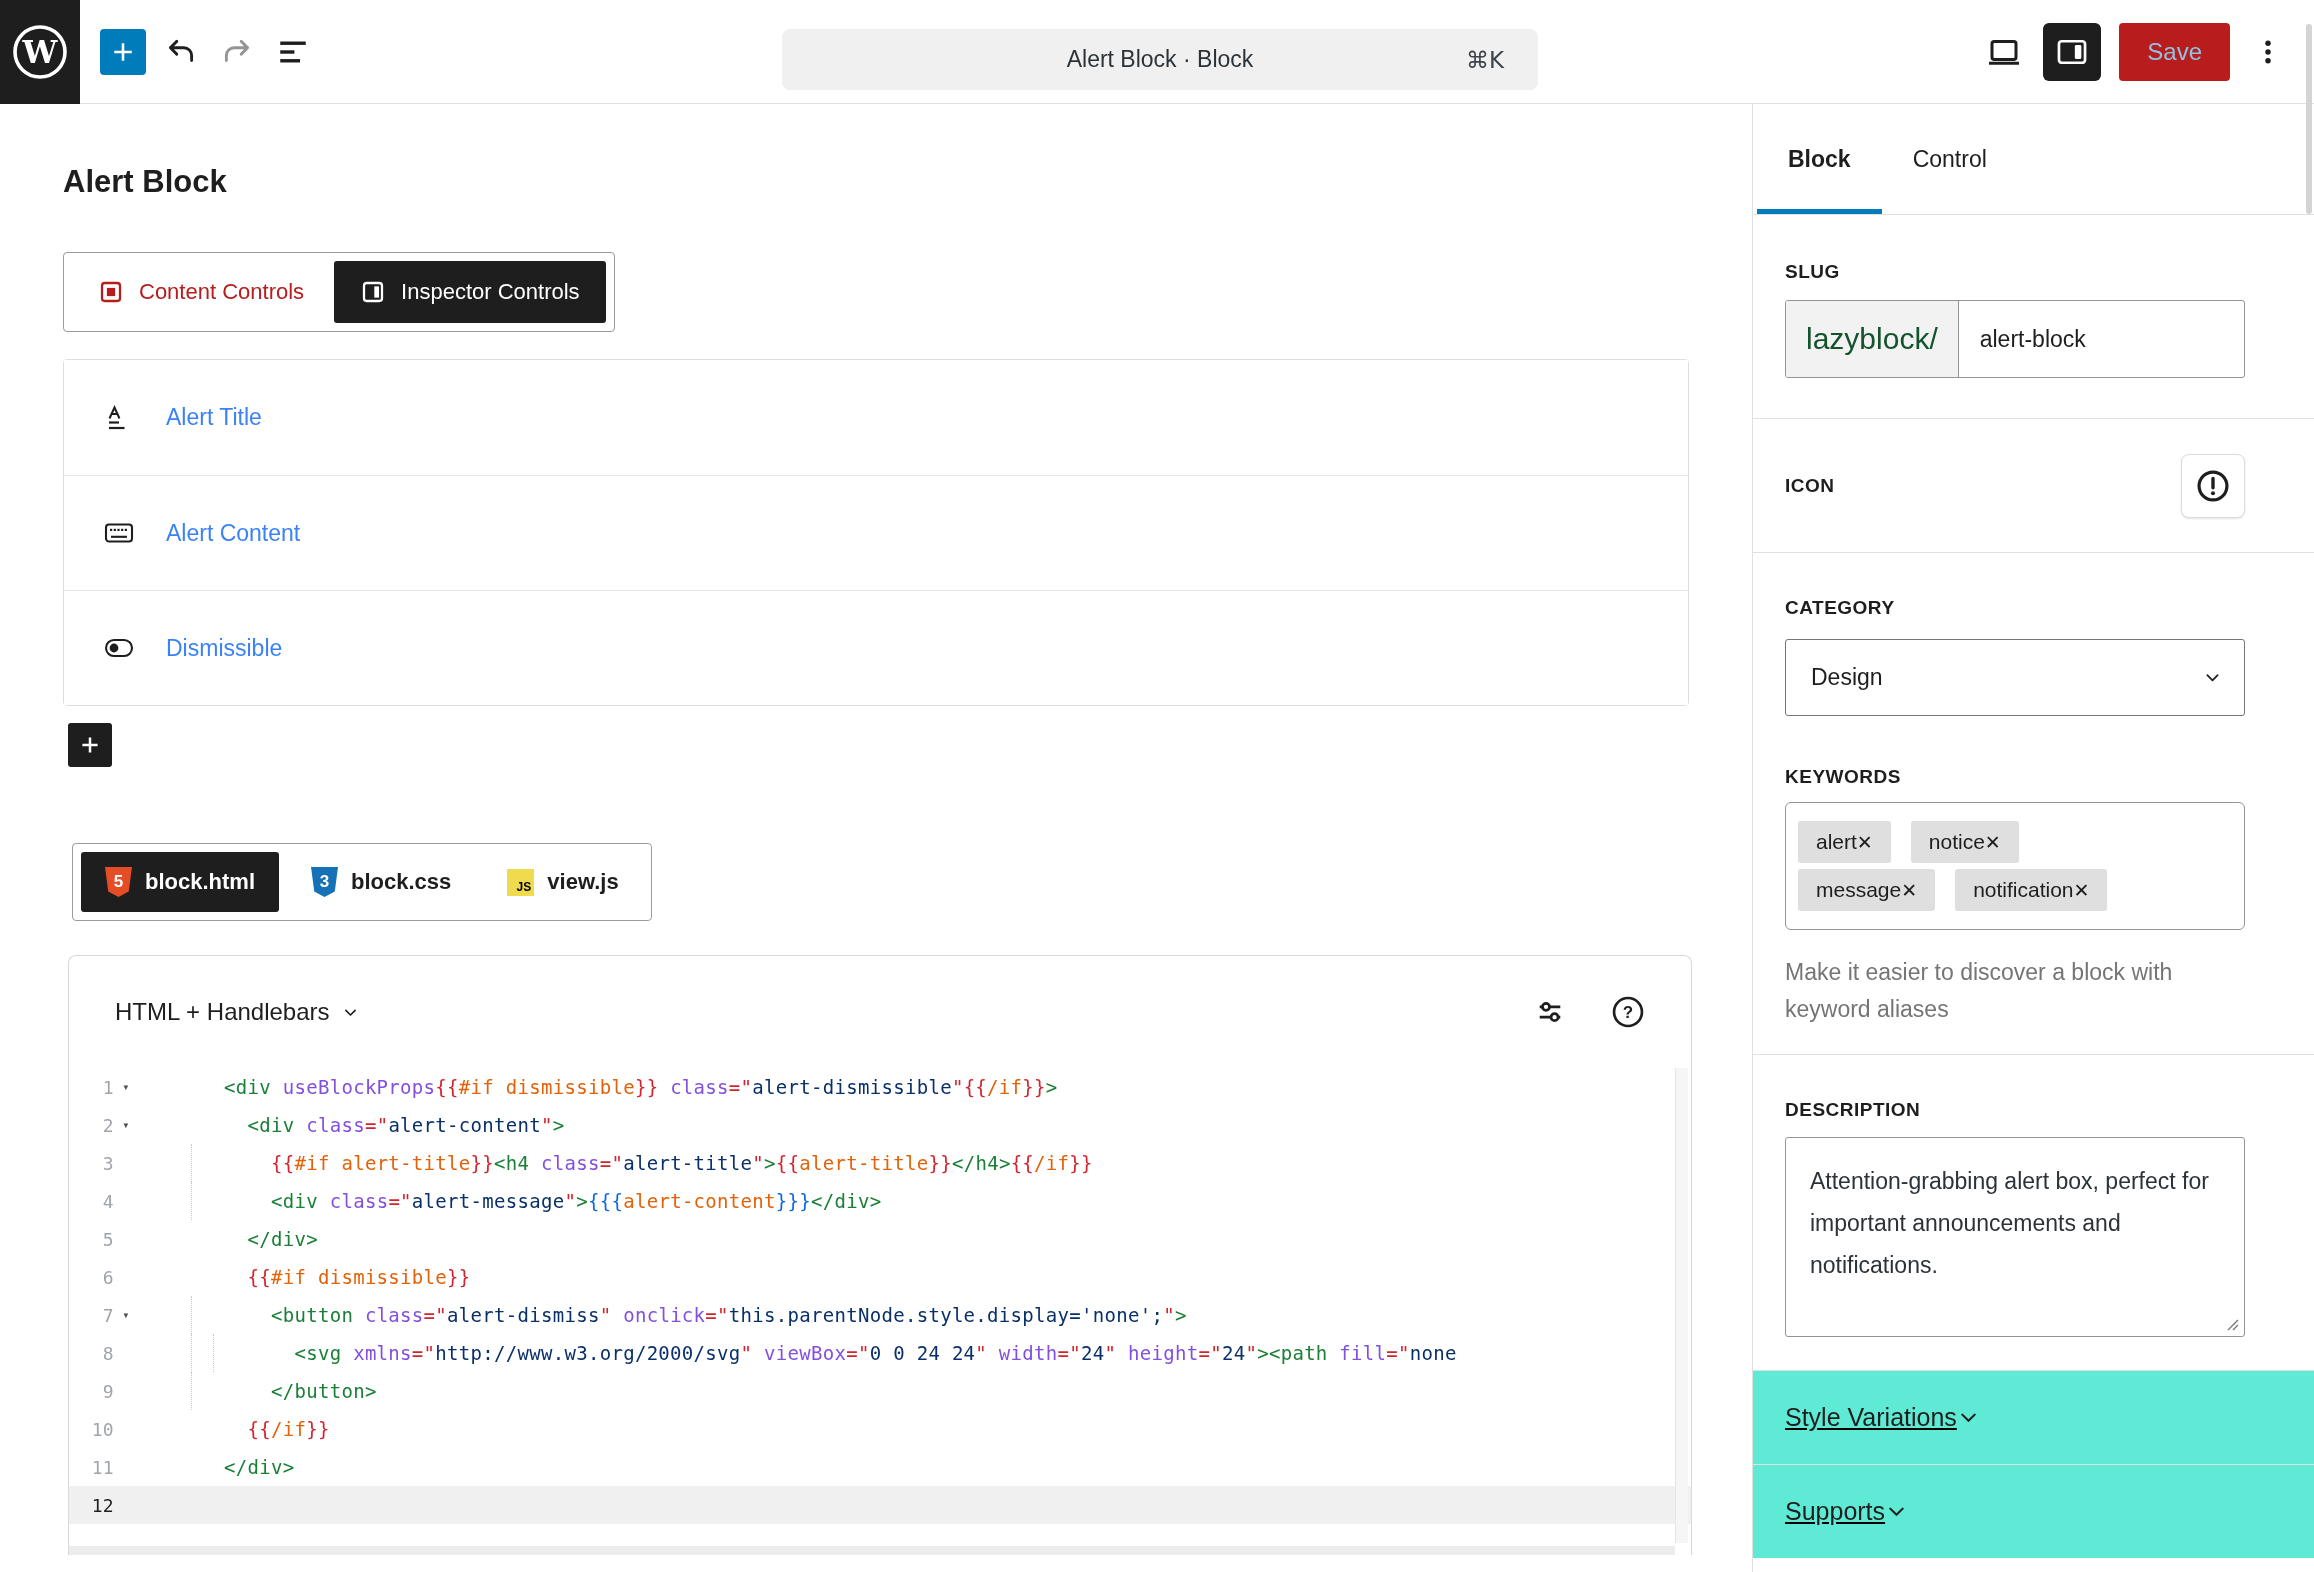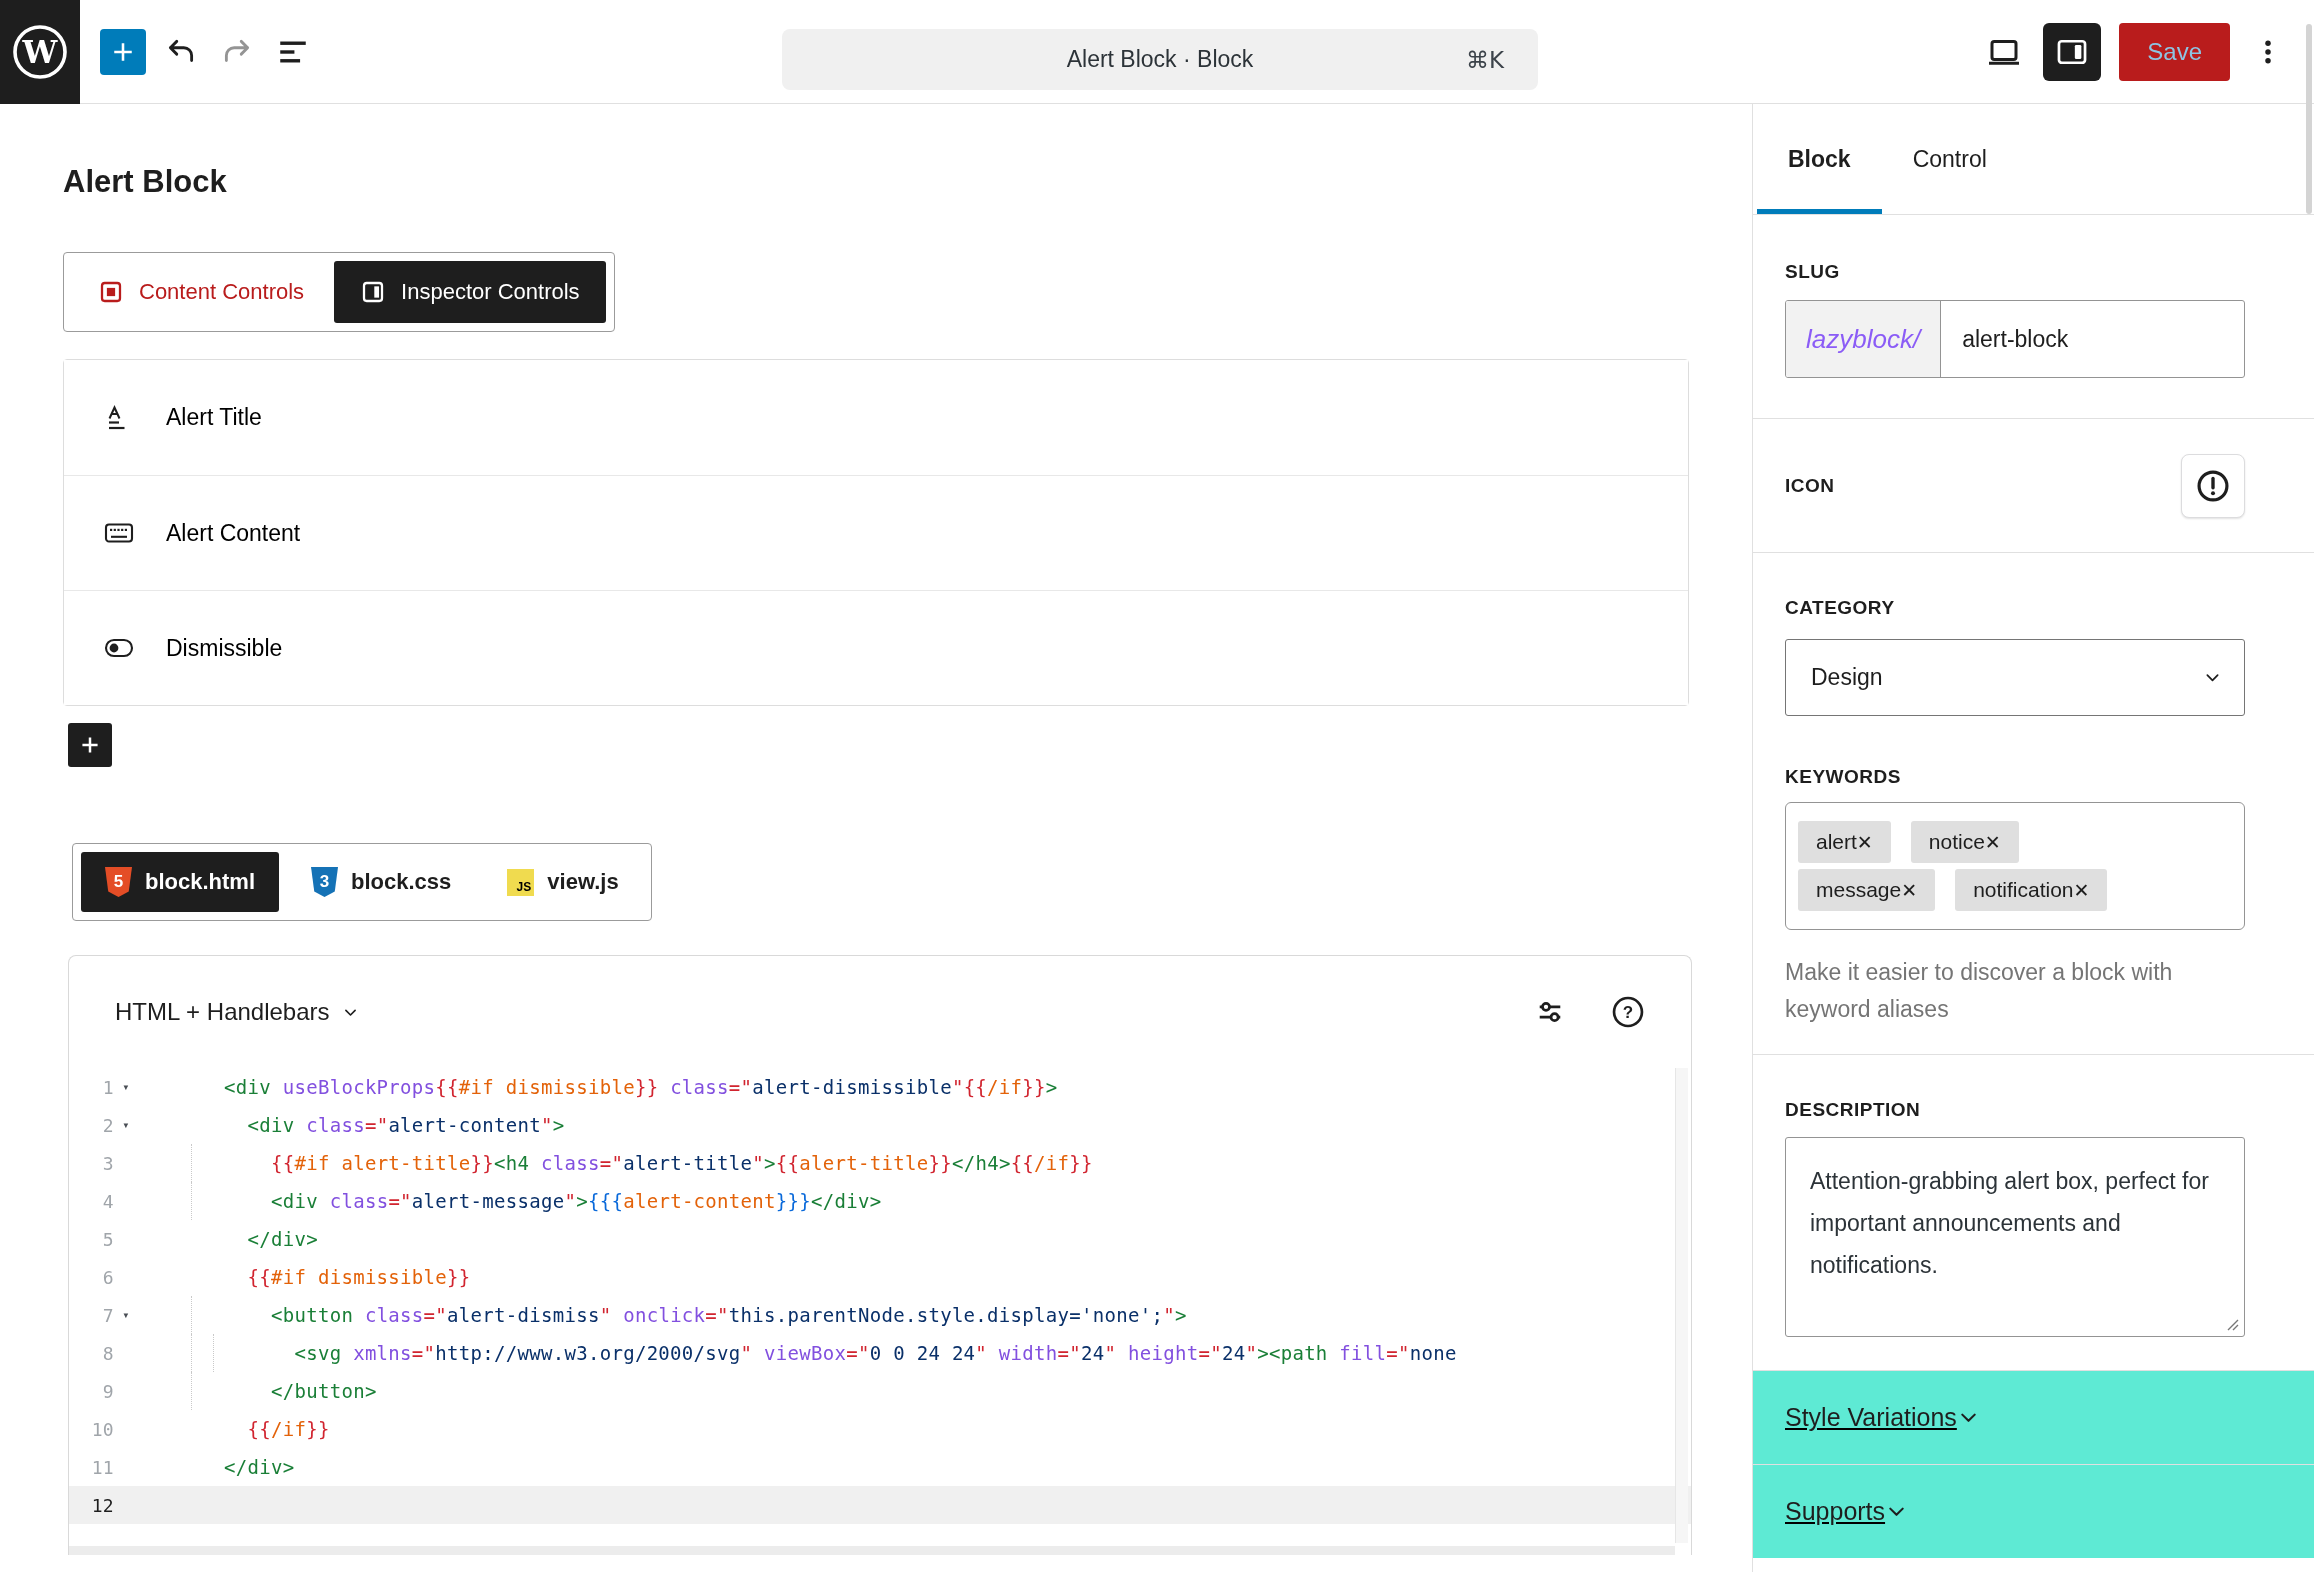--- a/index.html
+++ b/index.html
@@ -40,21 +40,21 @@
   .toggle-group { margin-top:52px; display:inline-flex; padding:8px; border:1.5px solid #9b9b9b;
     border-radius:4px; gap:4px; }
   .tg-btn { height:62px; padding:0 26px; display:flex; align-items:center; gap:15px; border:none;
     background:#fff; color:#b91c1c; font-size:22px; font-weight:500; border-radius:3px;
     cursor:pointer; font-family:inherit; }
   .tg-btn.active { background:#1e1e1e; color:#fff; }
   .controls-list { margin-top:27px; width:1626px; border:1px solid #dddddd; border-radius:4px; }
   .control-row { height:115px; display:flex; align-items:center; padding-left:40px; gap:32px;
     background:#fff; cursor:pointer; }
   .control-row + .control-row { border-top:1px solid #e8e8e8; }
-  .control-row .row-label { font-size:23px; color:#000000; }
+  .control-row .row-label { font-size:23px; color:#3b82f6; }
   .add-btn { margin:17px 0 0 5px; width:44px; height:44px; background:#1e1e1e; border:none;
     border-radius:3px; display:flex; align-items:center; justify-content:center; cursor:pointer; }
   .file-tabs { margin:76px 0 0 9px; display:inline-flex; padding:8px; border:1.5px solid #9b9b9b;
     border-radius:4px; gap:8px; }
   .ftab { height:60px; padding:0 24px; display:flex; align-items:center; gap:13px; border:none;
     background:transparent; border-radius:3px; font-size:22px; font-weight:600; color:#1e1e1e;
     cursor:pointer; font-family:inherit; }
   .ftab.active { background:#1e1e1e; color:#fff; }
   .logo-shield { width:27px; height:30px; display:flex; align-items:center; justify-content:center;
     clip-path:polygon(0 0,100% 0,88% 82%,50% 100%,12% 82%); color:#fff; font-size:17px; font-weight:700; }
@@ -92,21 +92,21 @@
     color:#1e1e1e; cursor:pointer; font-family:inherit; }
   .sb-tab.active { font-weight:700; }
   .sb-tab.active::after { content:""; position:absolute; left:0; right:0; bottom:0; height:5px; background:#007cba; }
   .sb-pad { padding-left:32px; }
   .sb-label { font-size:19px; font-weight:700; letter-spacing:.5px; color:#1e1e1e; }
   .divider { height:1px; background:#e0e0e0; }
   .slug-section { padding-top:46px; }
   .slug-group { margin-top:17px; width:460px; height:78px; display:flex; border:1.5px solid #949494;
     border-radius:3px; overflow:hidden; }
   .slug-prefix { flex:none; display:flex; align-items:center; padding:0 20px; background:#f2f2f2;
-    border-right:1.5px solid #949494; font-size:26px; color:#8b5cf6;font-style:italic; }
+    border-right:1.5px solid #949494; font-size:30px; color:#14532d; }
   .slug-value { flex:1; display:flex; align-items:center; padding-left:21px; font-size:23px; color:#1e1e1e; }
   .slug-bottom { height:40px; }
   .icon-row { width:460px; height:133px; display:flex; align-items:center; justify-content:space-between; }
   .icon-pick-btn { width:64px; height:64px; background:#fff; border:1.5px solid #dcdcde; border-radius:8px;
     box-shadow:0 1px 2px rgba(0,0,0,.12); display:flex; align-items:center; justify-content:center; cursor:pointer; }
   .cat-section { padding-top:44px; }
   .select-box { margin-top:20px; width:460px; height:77px; display:flex; align-items:center;
     justify-content:space-between; padding:0 22px 0 25px; border:1.5px solid #757575; border-radius:3px;
     font-size:23px; color:#1e1e1e; cursor:pointer; background:#fff; }
   .kw-section { padding-top:50px; }

